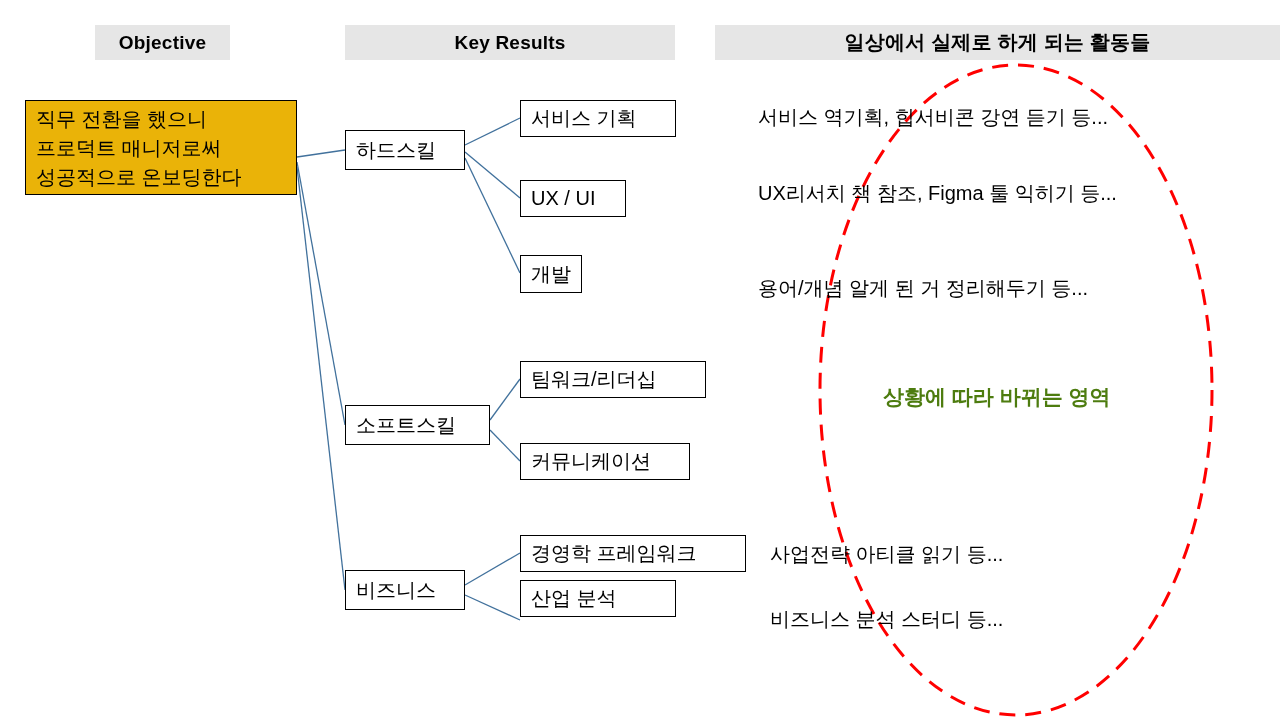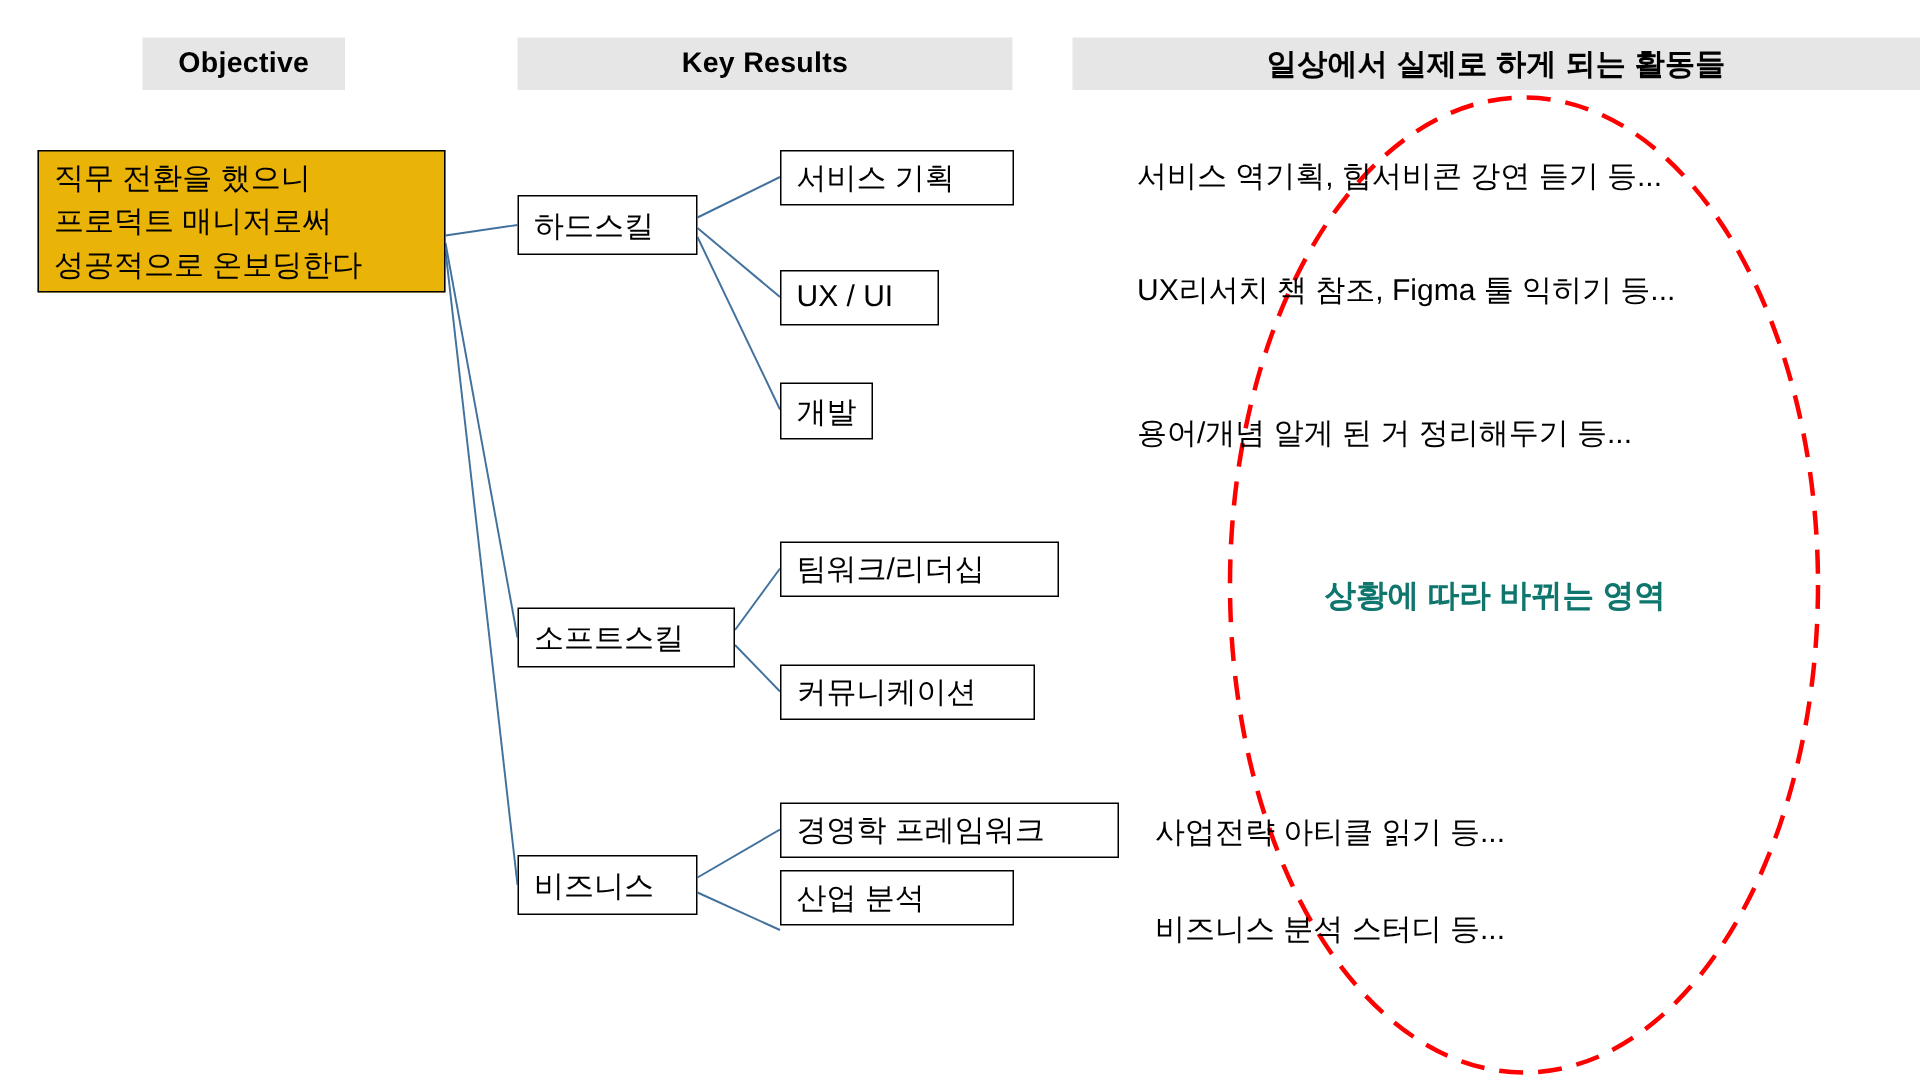--- a/index.html
+++ b/index.html
@@ -37,21 +37,21 @@
     line-height:29px;
     padding:4px 10px;
   }
   .activity {
     font-size:20px;
     white-space:nowrap;
   }
   .red-label {
     font-size:21px;
     font-weight:bold;
-    color:#0f766e;
+    color:#4d7c0f;
     white-space:nowrap;
   }
   svg.overlay {
     position:absolute;
     left:0; top:0;
     width:1280px; height:720px;
   }
 </style>
 </head>
 <body>

